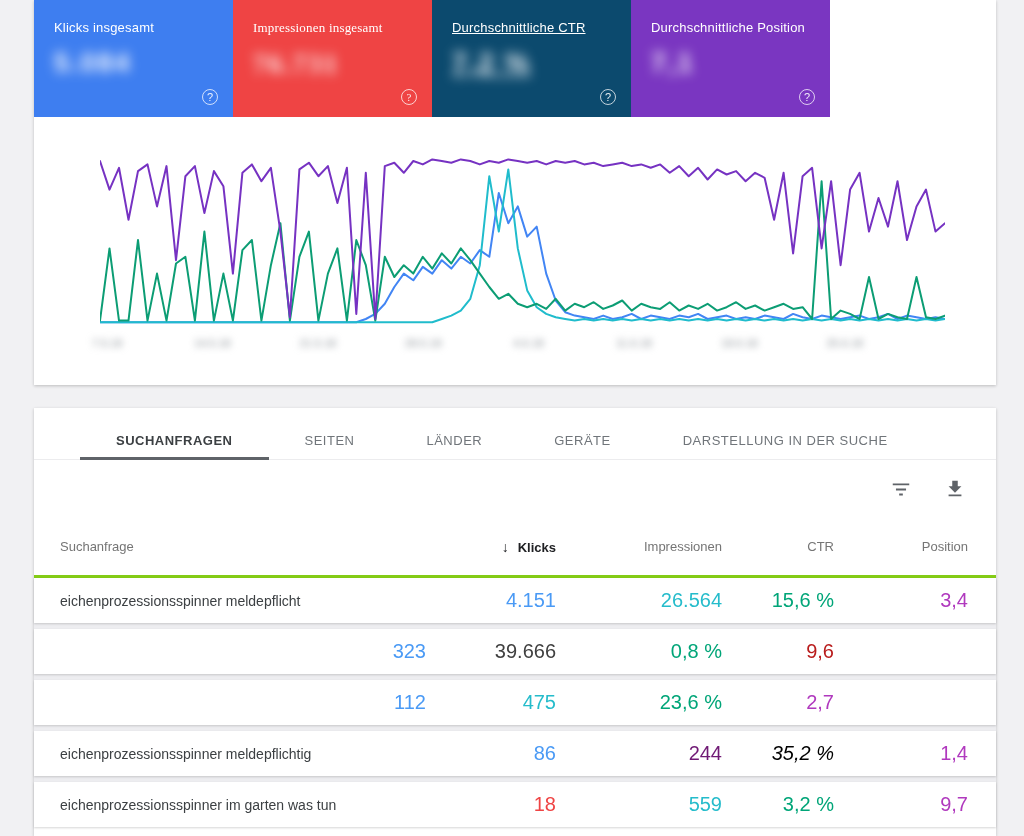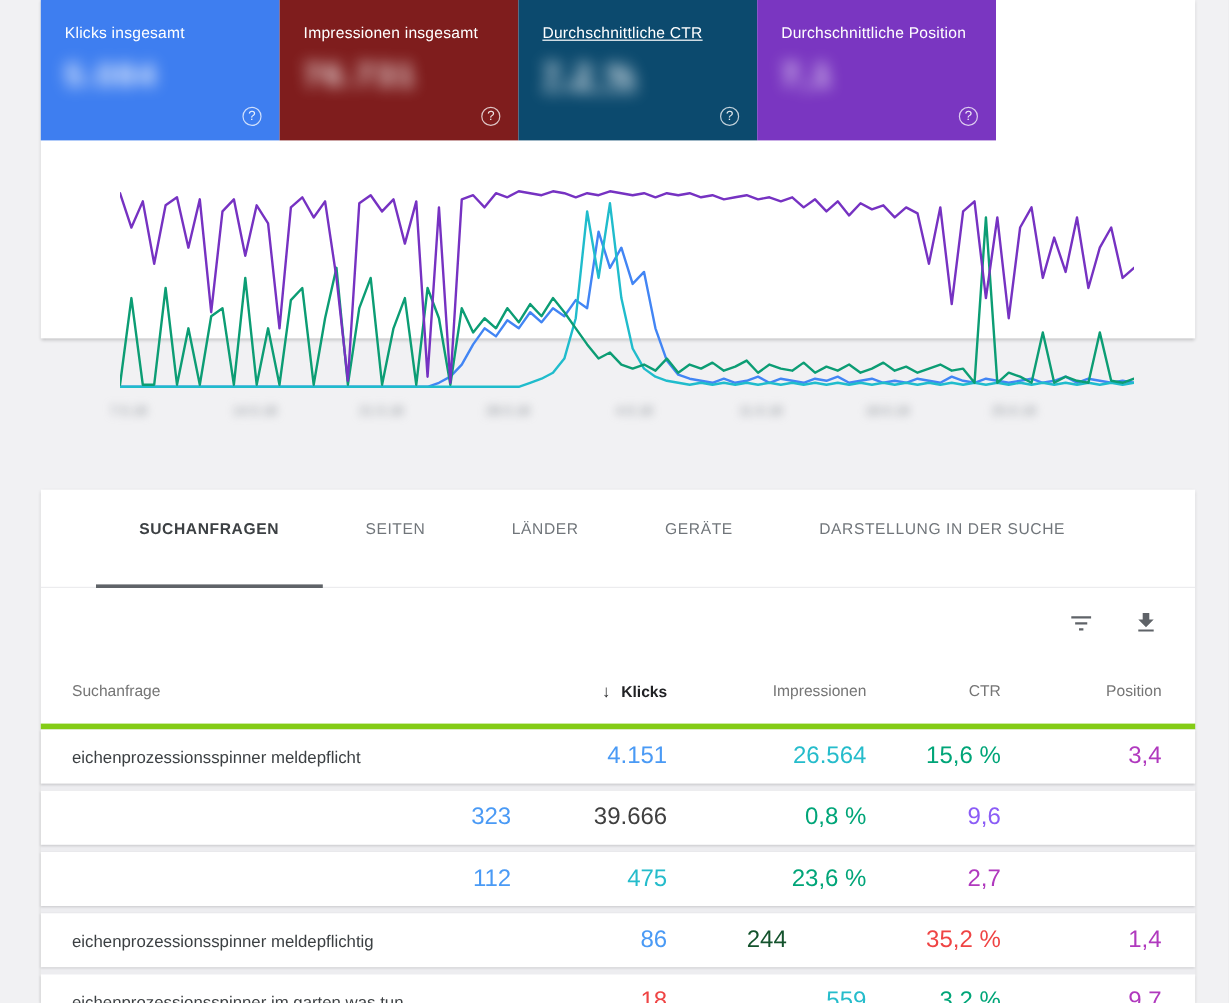--- a/index.html
+++ b/index.html
@@ -3,21 +3,21 @@
 <meta charset="utf-8">
 <style>
   * { margin:0; padding:0; box-sizing:border-box; }
   html,body { background:#e9e9eb; }
   .page {
     position:relative; width:1024px; height:836px; overflow:hidden;
     background:#f1f1f3; font-family:"Liberation Sans", sans-serif;
   }
   
   .panel-top {
-    position:absolute; left:34px; top:0; width:962px; height:282px;
+    position:absolute; left:34px; top:0; width:962px; height:385px;
     background:#ffffff; box-shadow:0 1px 3px rgba(0,0,0,.22);
   }
   .cards { display:flex; height:117px; }
   .card { width:199px; height:117px; position:relative; color:#fff; padding:20px 0 0 20px; }
   .card-title { font-size:13px; letter-spacing:.2px; }
   .card-value {
     margin-top:13px; font-size:27px; font-weight:bold; letter-spacing:2px;
     color:rgba(255,255,255,.95); filter:blur(6px);
   }
   .help {
@@ -31,42 +31,42 @@
   .xlabel {
     position:absolute; width:70px; text-align:center; font-size:11px;
     color:#8f959b; filter:blur(3.5px);
   }
   
   .panel-bottom {
     position:absolute; left:34px; top:408px; width:962px; height:428px;
     background:#ffffff; box-shadow:0 1px 3px rgba(0,0,0,.22);
   }
   .tab-bar {
-    display:flex; height:82px; align-items:stretch; padding-left:46px;
+    display:flex; height:52px; align-items:stretch; padding-left:46px;
     border-bottom:1px solid #ececee;
   }
   .tab {
     padding:0 36px; font-size:13px; letter-spacing:.5px; color:#70757a;
     line-height:66px; position:relative; cursor:pointer; white-space:nowrap;
   }
   .tab.active { color:#3c4043; font-weight:bold; }
   .tab.active::after {
     content:""; position:absolute; left:0; right:0; bottom:-1px; height:3px; background:#5f6368;
   }
   .toolbar {
     height:58px; display:flex; justify-content:flex-end; align-items:center;
     gap:32px; padding-right:30px;
   }
   .icon-btn { width:22px; height:22px; color:#5f6368; cursor:pointer; }
   .icon-btn svg { width:22px; height:22px; display:block; }
   .grid-cols {
     display:grid; grid-template-columns:1fr 130px 166px 112px 134px;
     padding:0 28px 0 26px; align-items:center;
   }
-  .thead { height:60px; border-bottom:5px solid #84cc16; }
+  .thead { height:60px; border-bottom:3px solid #84cc16; }
   .hcell { font-size:13px; color:#757575; }
   .hcell.num { text-align:right; }
   .hcell.klicks { color:#202124; font-weight:bold; }
   .sort-arrow { font-weight:normal; font-size:14px; color:#202124; margin-right:9px; }
   .rows { background:#ededf0; }
   .row {
     height:45px; background:#fff; margin-bottom:6px;
     box-shadow:0 1px 2px rgba(0,0,0,.16); cursor:pointer;
   }
   .qcell { font-size:14px; color:#3c4043; }
@@ -79,21 +79,21 @@
 
   <div class="panel-top">
 
     <div class="cards">
   <div class="card" style="background: rgb(62, 126, 240);">
     <div class="card-title">Klicks insgesamt</div>
     <div class="card-value">5.084</div>
     <div class="help">?</div>
   </div>
 
-  <div class="card" style="background: #7f1d1d;">
+  <div class="card" style="background: #ef4444; font-family: Liberation Serif, serif;">
     <div class="card-title">Impressionen insgesamt</div>
     <div class="card-value">76.731</div>
     <div class="help">?</div>
   </div>
 
   <div class="card" style="background: #0c4a6e; text-decoration: underline;">
     <div class="card-title">Durchschnittliche CTR</div>
     <div class="card-value">7,2 %</div>
     <div class="help">?</div>
   </div>
@@ -163,35 +163,35 @@
     <div class="vcell" style="color: rgb(74, 154, 245);">4.151</div>
     <div class="vcell" style="color: rgb(37, 188, 203);">26.564</div>
     <div class="vcell" style="color: rgb(0, 165, 120);">15,6 %</div>
     <div class="vcell" style="color: rgb(176, 57, 190);">3,4</div>
   </div>
 
   <div class="grid-cols row">
     <div class="vcell" style="color: rgb(74, 154, 245);">323</div>
     <div class="vcell" style="color: #404040;">39.666</div>
     <div class="vcell" style="color: rgb(0, 165, 120); text-align: right;">0,8 %</div>
-    <div class="vcell" style="color: #8b5cf6;">9,6</div>
+    <div class="vcell" style="color: #b91c1c;">9,6</div>
   </div>
 
   <div class="grid-cols row">
     <div class="vcell" style="color: rgb(74, 154, 245);">112</div>
     <div class="vcell" style="color: rgb(37, 188, 203);">475</div>
     <div class="vcell" style="color: rgb(0, 165, 120);">23,6 %</div>
     <div class="vcell" style="color: rgb(176, 57, 190);">2,7</div>
   </div>
 
   <div class="grid-cols row">
     <div class="qcell">eichenprozessionsspinner meldepflichtig</div>
     <div class="vcell" style="color: rgb(74, 154, 245);">86</div>
-    <div class="vcell" style="color: #14532d; text-align: center;">244</div>
-    <div class="vcell" style="color: #ef4444;">35,2 %</div>
+    <div class="vcell" style="color: #701a75;">244</div>
+    <div class="vcell" style="color: #000000; font-style: italic;">35,2 %</div>
     <div class="vcell" style="color: rgb(176, 57, 190);">1,4</div>
   </div>
 
   <div class="grid-cols row">
     <div class="qcell">eichenprozessionsspinner im garten was tun</div>
     <div class="vcell" style="color: #ef4444;">18</div>
     <div class="vcell" style="color: rgb(37, 188, 203);">559</div>
     <div class="vcell" style="color: rgb(0, 165, 120); padding-left: 24px;">3,2 %</div>
     <div class="vcell" style="color: rgb(176, 57, 190);">9,7</div>
   </div>

